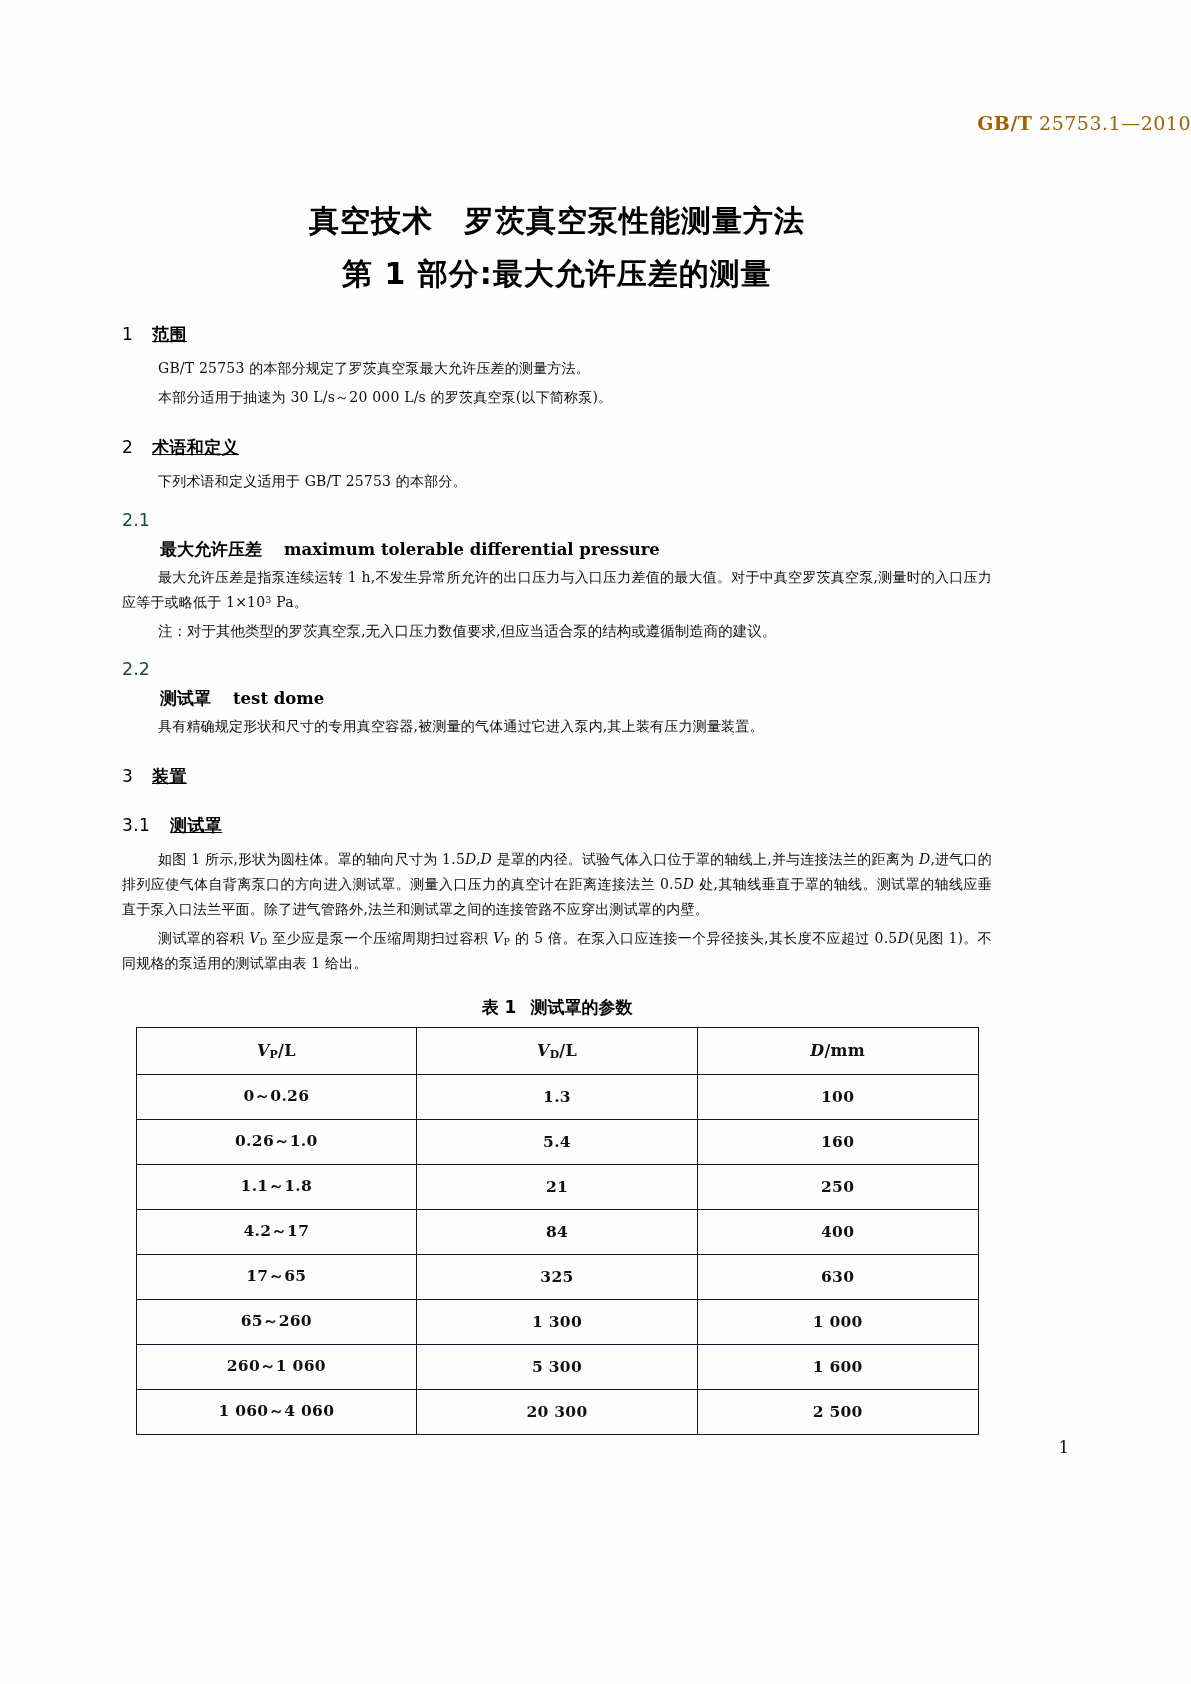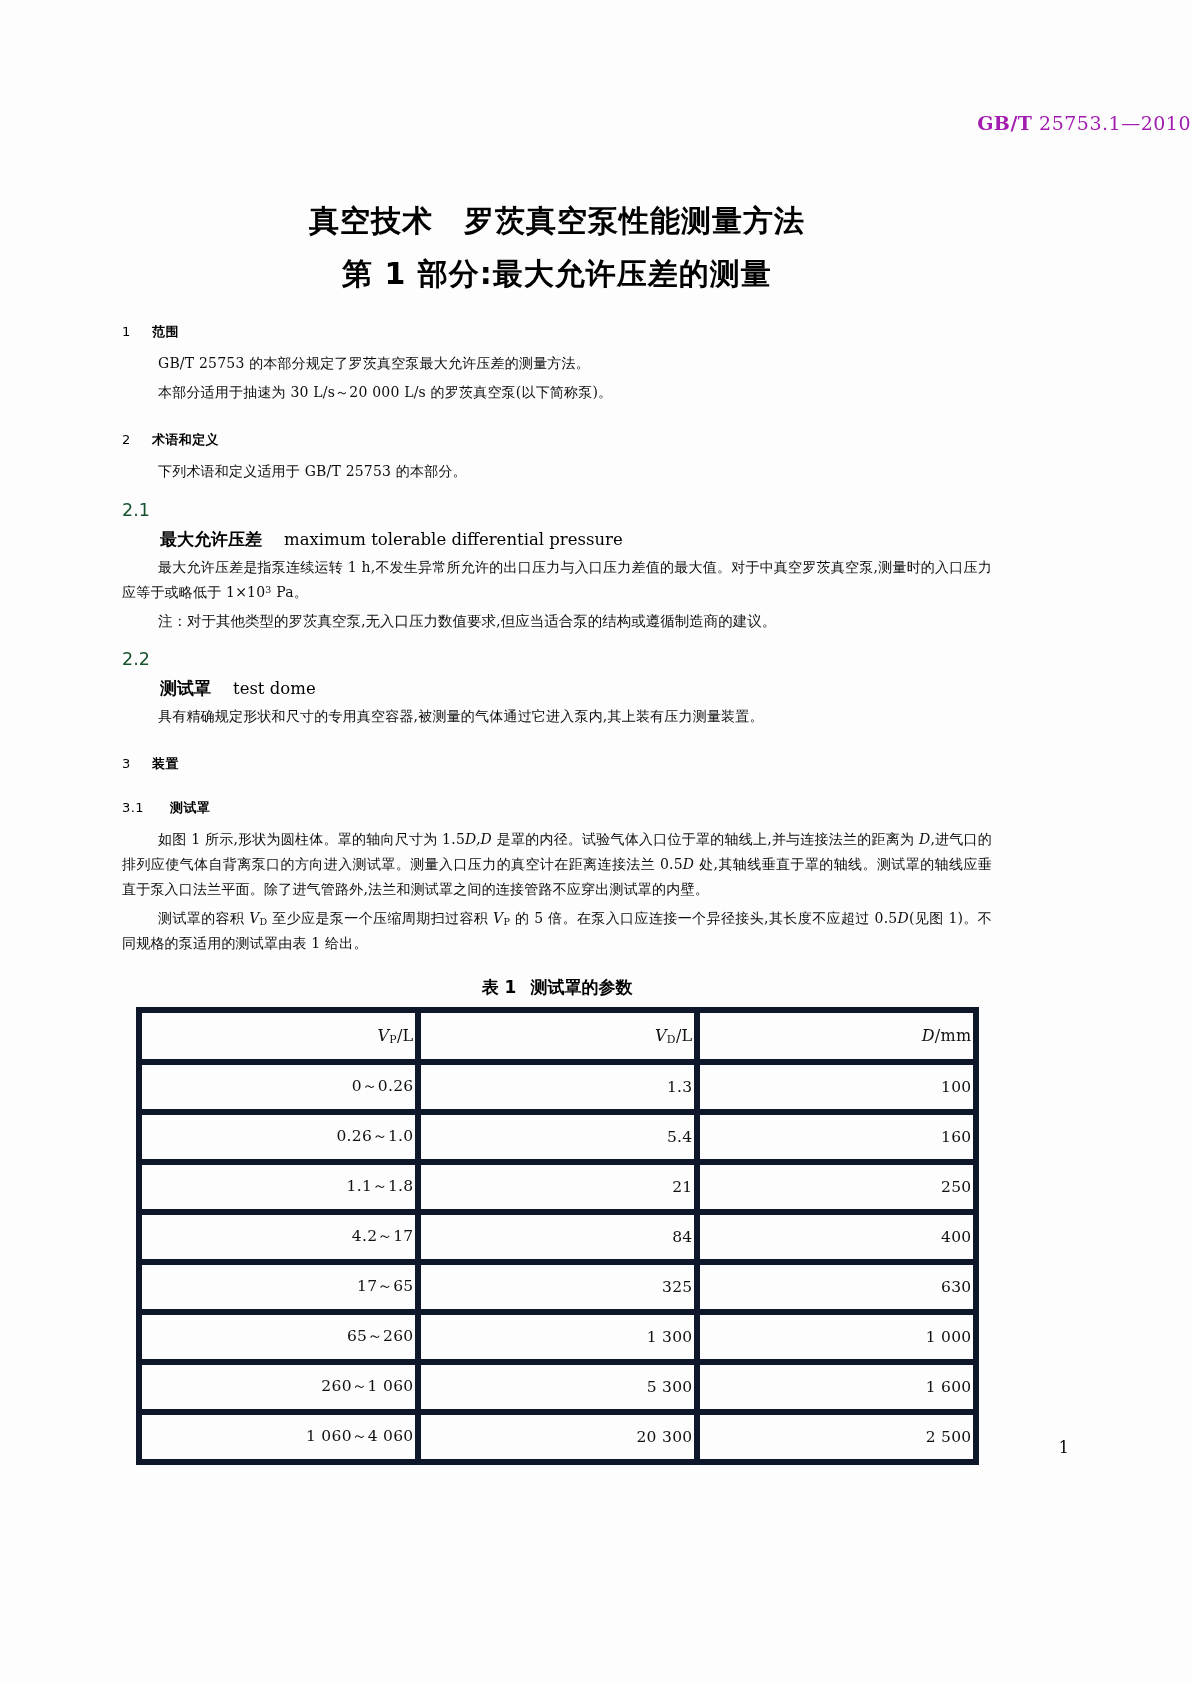--- a/index.html
+++ b/index.html
@@ -29,21 +29,21 @@
   
   .page-header {
     position: absolute;
     top: 112px;
     right: 0;
     left: 0;
     text-align: right;
     font-family: "DejaVu Serif", "Liberation Serif", serif;
     font-size: 19px;
     letter-spacing: 0.5px;
-    color: #a21caf;
+    color: #a16207;
   }
   .page-header .std-prefix {
     font-weight: bold;
     font-size: 19px;
   }
 
   
   .doc-title {
     margin-top: 198px;
     text-align: center;
@@ -56,25 +56,26 @@
   }
   .doc-title .line2 {
     display: block;
     margin-top: 6px;
   }
 
   
   .clause-heading {
     font-family: "DejaVu Sans", "Liberation Sans", sans-serif;
     font-weight: bold;
-    font-size: 13px;
+    font-size: 17px;
     color: #000;
     margin-top: 26px;
     margin-bottom: 10px;
     letter-spacing: 0.4px;
+    text-decoration: underline;
   }
   .clause-heading .num {
     display: inline-block;
     min-width: 30px;
     font-weight: normal;
   }
   .subclause-num {
     font-family: "DejaVu Sans", "Liberation Sans", sans-serif;
     font-size: 17.5px;
     color: #14532d;
@@ -83,21 +84,21 @@
   }
   .term-line {
     font-family: "DejaVu Sans", "Liberation Sans", sans-serif;
     font-weight: bold;
     font-size: 17px;
     margin: 8px 0 4px 38px;
     color: #000;
   }
   .term-line .en {
     font-family: "DejaVu Serif", "Liberation Serif", serif;
-    font-weight: normal;
+    font-weight: bold;
     margin-left: 22px;
     font-size: 16.5px;
   }
 
   
   p.body {
     font-family: "DejaVu Serif", "Liberation Serif", serif;
     font-size: 14px;
     line-height: 1.78;
     margin: 4px 0;
@@ -130,25 +131,25 @@
     color: #000;
   }
   .table-caption .cap-gap { display: inline-block; width: 14px; }
   table.params {
     border-collapse: collapse;
     width: 843px;
     margin: 0 auto;
     table-layout: fixed;
   }
   table.params th, table.params td {
-    border: 6px solid #0f172a;
-    text-align: right;
+    border: 1px solid #0f172a;
+    text-align: center;
     font-family: "DejaVu Serif", "Liberation Serif", serif;
     font-size: 15.5px;
-    font-weight: normal;
+    font-weight: bold;
     height: 42px;
     color: #111;
     letter-spacing: 0.3px;
   }
   table.params th {
     height: 44px;
     font-size: 16px;
   }
 
   

